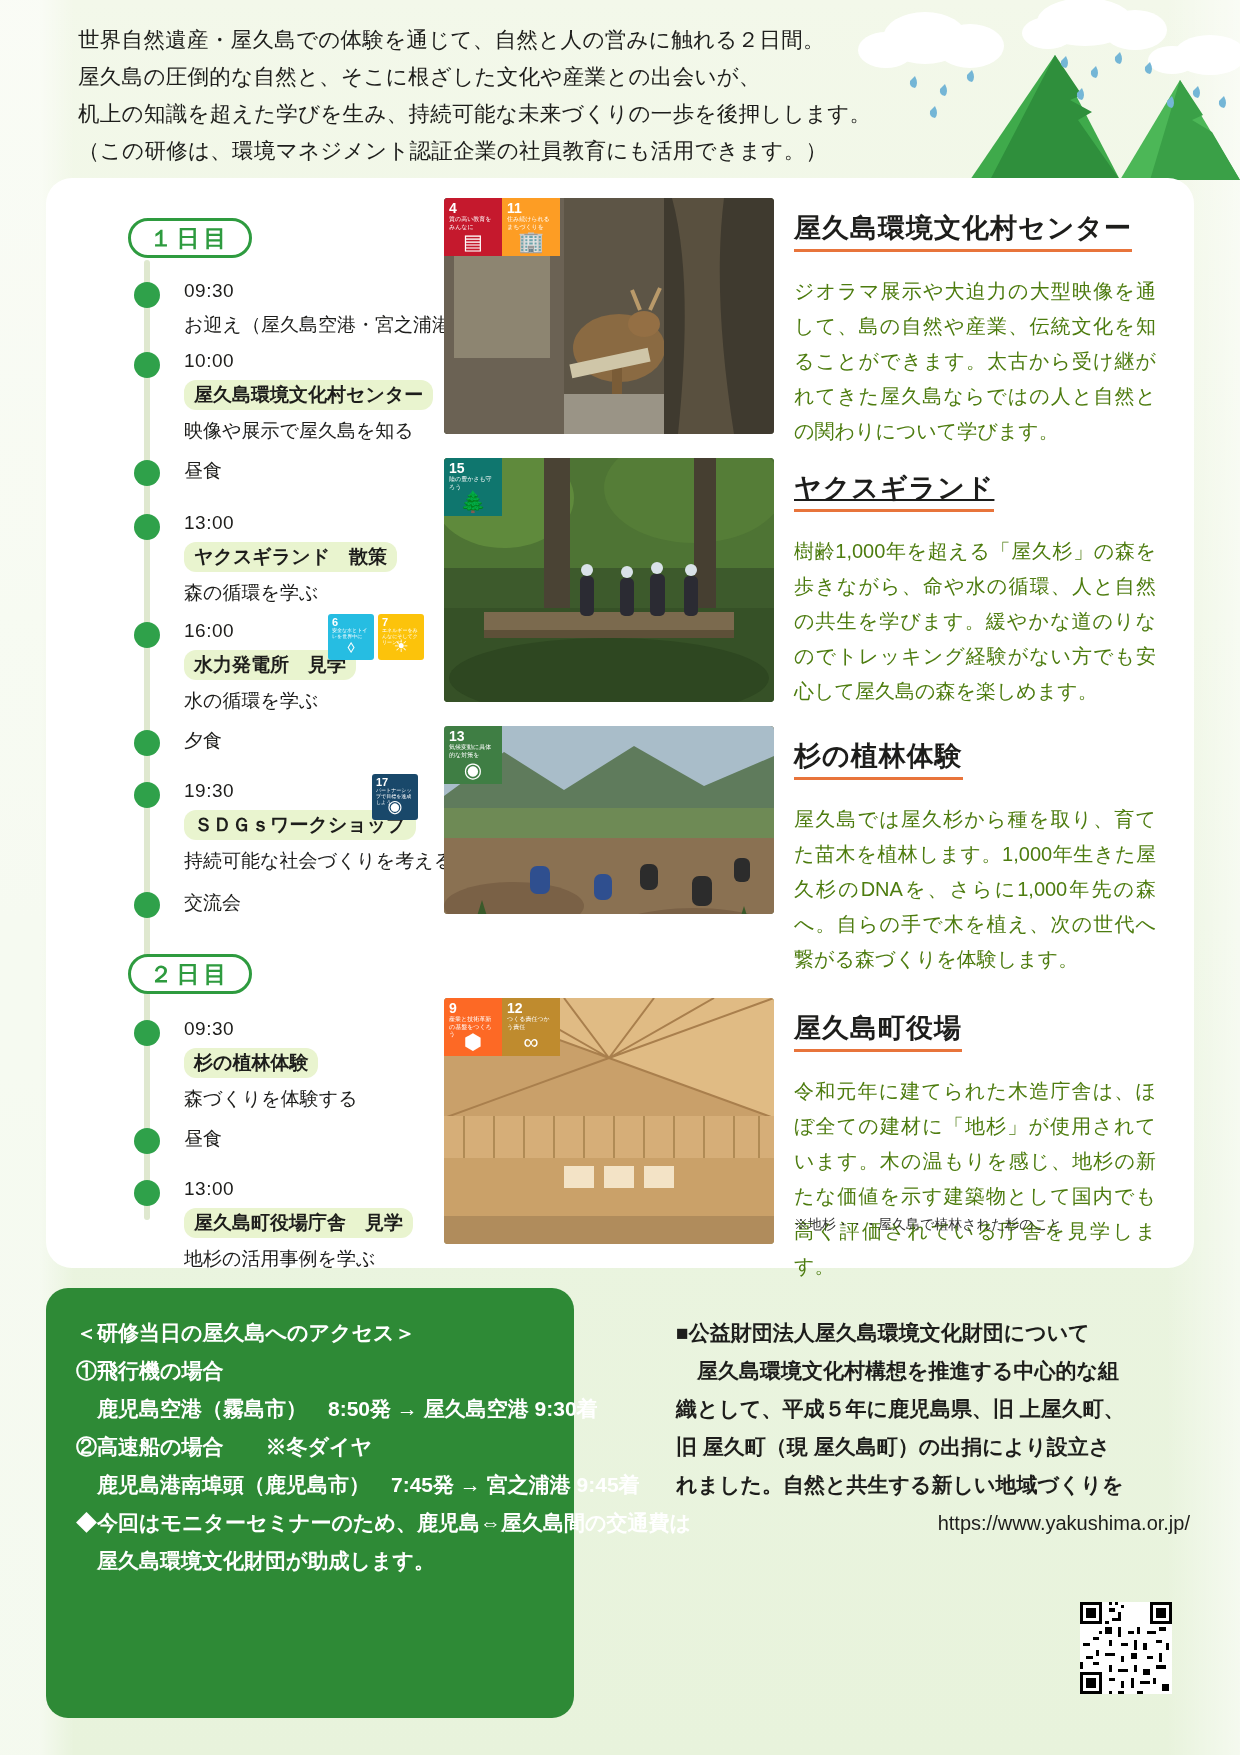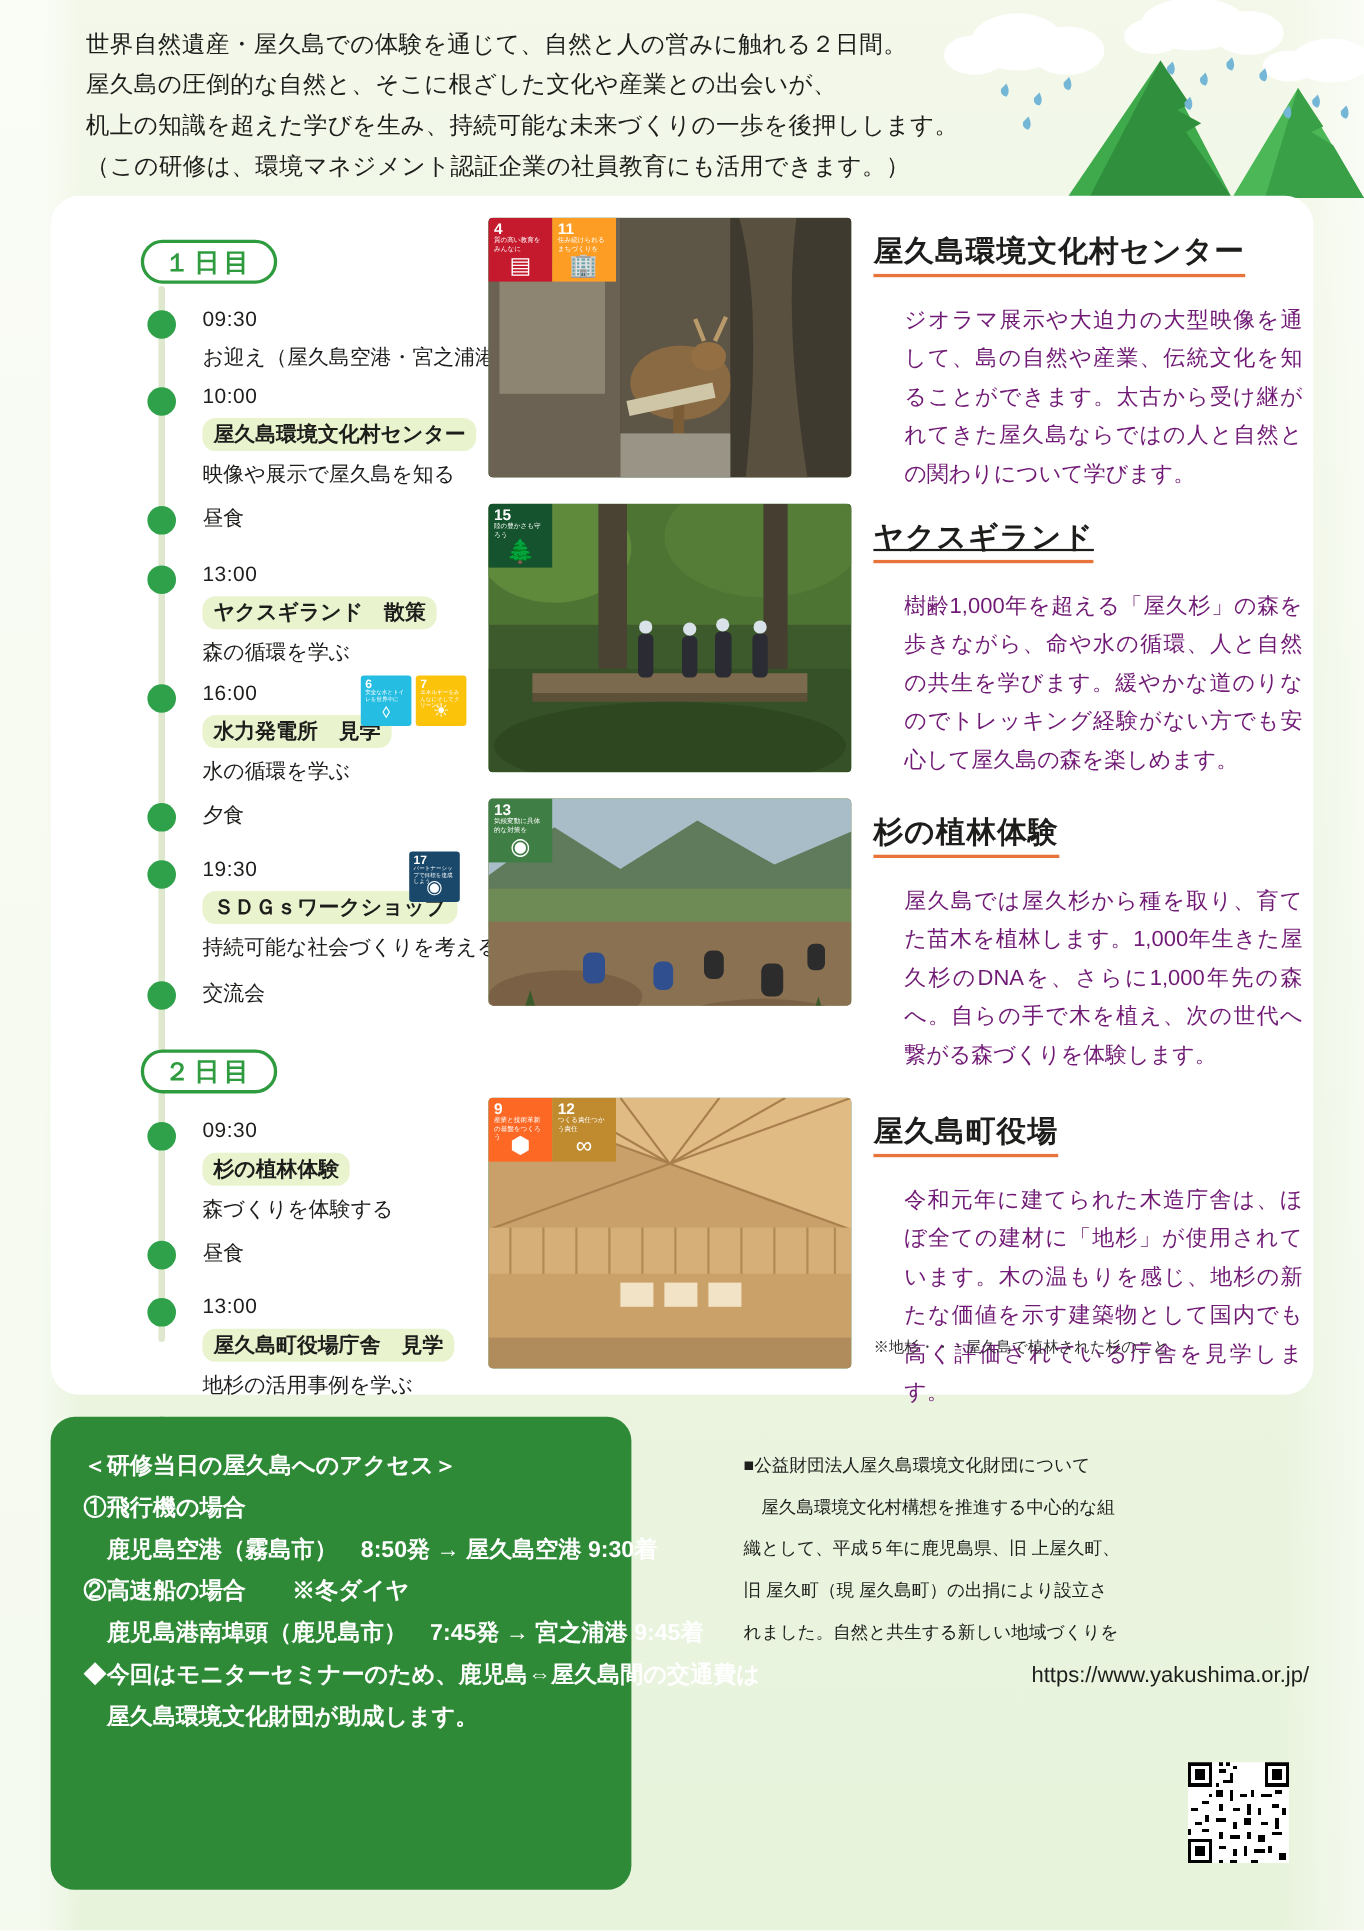--- a/index.html
+++ b/index.html
@@ -86,38 +86,37 @@
   .sdg .sym { position:absolute; left:0; right:0; bottom:4px; text-align:center; font-size:21px; line-height:21px;}
 
   .b-title {
     position:absolute; left:350px; font-size:27px; font-weight:bold; color:#1d1d1b;
     letter-spacing:1px; padding-bottom:6px; white-space:nowrap;
   }
   .b-title:after{
     content:""; position:absolute; left:0; bottom:0; height:3px; background:#e8743b; width:100%;
   }
   .b-text {
-    position:absolute; left:350px; width:362px; font-size:20px; line-height:35px; color:#701a75;
+    position:absolute; left:350px; width:362px; font-size:20px; line-height:35px; color:#4d7c0f;
     text-align:justify;
-    margin-left:28px;
   }
   .b-note { position:absolute; left:350px; font-size:14px; color:#333; }
 
   
   .panel-left {
     position:absolute; left:46px; top:1288px; width:528px; height:430px;
     background:#2e8a36; border-radius:22px; color:#ffffff;
     padding:26px 30px;
   }
   .panel-left .ln { font-size:21px; line-height:38px; white-space:nowrap; font-weight:bold;}
   .panel-right {
     position:absolute; left:672px; top:1288px; width:522px; height:430px;
     color:#1d1d1b; padding:26px 4px;
   }
-  .panel-right .ln { font-size:16px; line-height:38px; }
+  .panel-right .ln { font-size:21px; line-height:38px;font-weight:bold; }
   .panel-right .url { font-size:20px; line-height:38px;text-align:right; }
   .qr { position:absolute; right:22px; bottom:24px; width:92px; height:92px; }
 </style>
 </head>
 <body>
 
 <div class="page-bg"></div>
 
 <div class="header">
   <div class="header-text">
@@ -291,21 +290,21 @@
         </g>
         <g fill="#d9e2e8">
           <circle cx="143" cy="112" r="6"></circle>
             <circle cx="183" cy="114" r="6"></circle>
           <circle cx="213" cy="110" r="6"></circle>
             <circle cx="247" cy="112" r="6"></circle>
         </g>
         <ellipse cx="165" cy="220" rx="160" ry="40" fill="#2e4721"></ellipse>
       </svg>
       <div class="sdgs">
-        <div class="sdg" style="background:#14532d;padding-left:47px;">
+        <div class="sdg" style="background:#0f766e;padding-left:47px;">
           <span class="num">15</span>
           <span class="lbl">陸の豊かさも守ろう</span>
           <span class="sym">🌲</span>
         </div>
       </div>
     </div>
     <div class="b-title" style="top:12px;text-decoration:underline;">ヤクスギランド</div>
     <div class="b-text" style="top:76px;">樹齢1,000年を超える「屋久杉」の森を歩きながら、命や水の循環、人と自然の共生を学びます。緩やかな道のりなのでトレッキング経験がない方でも安心して屋久島の森を楽しめます。</div>
   </div>
 

